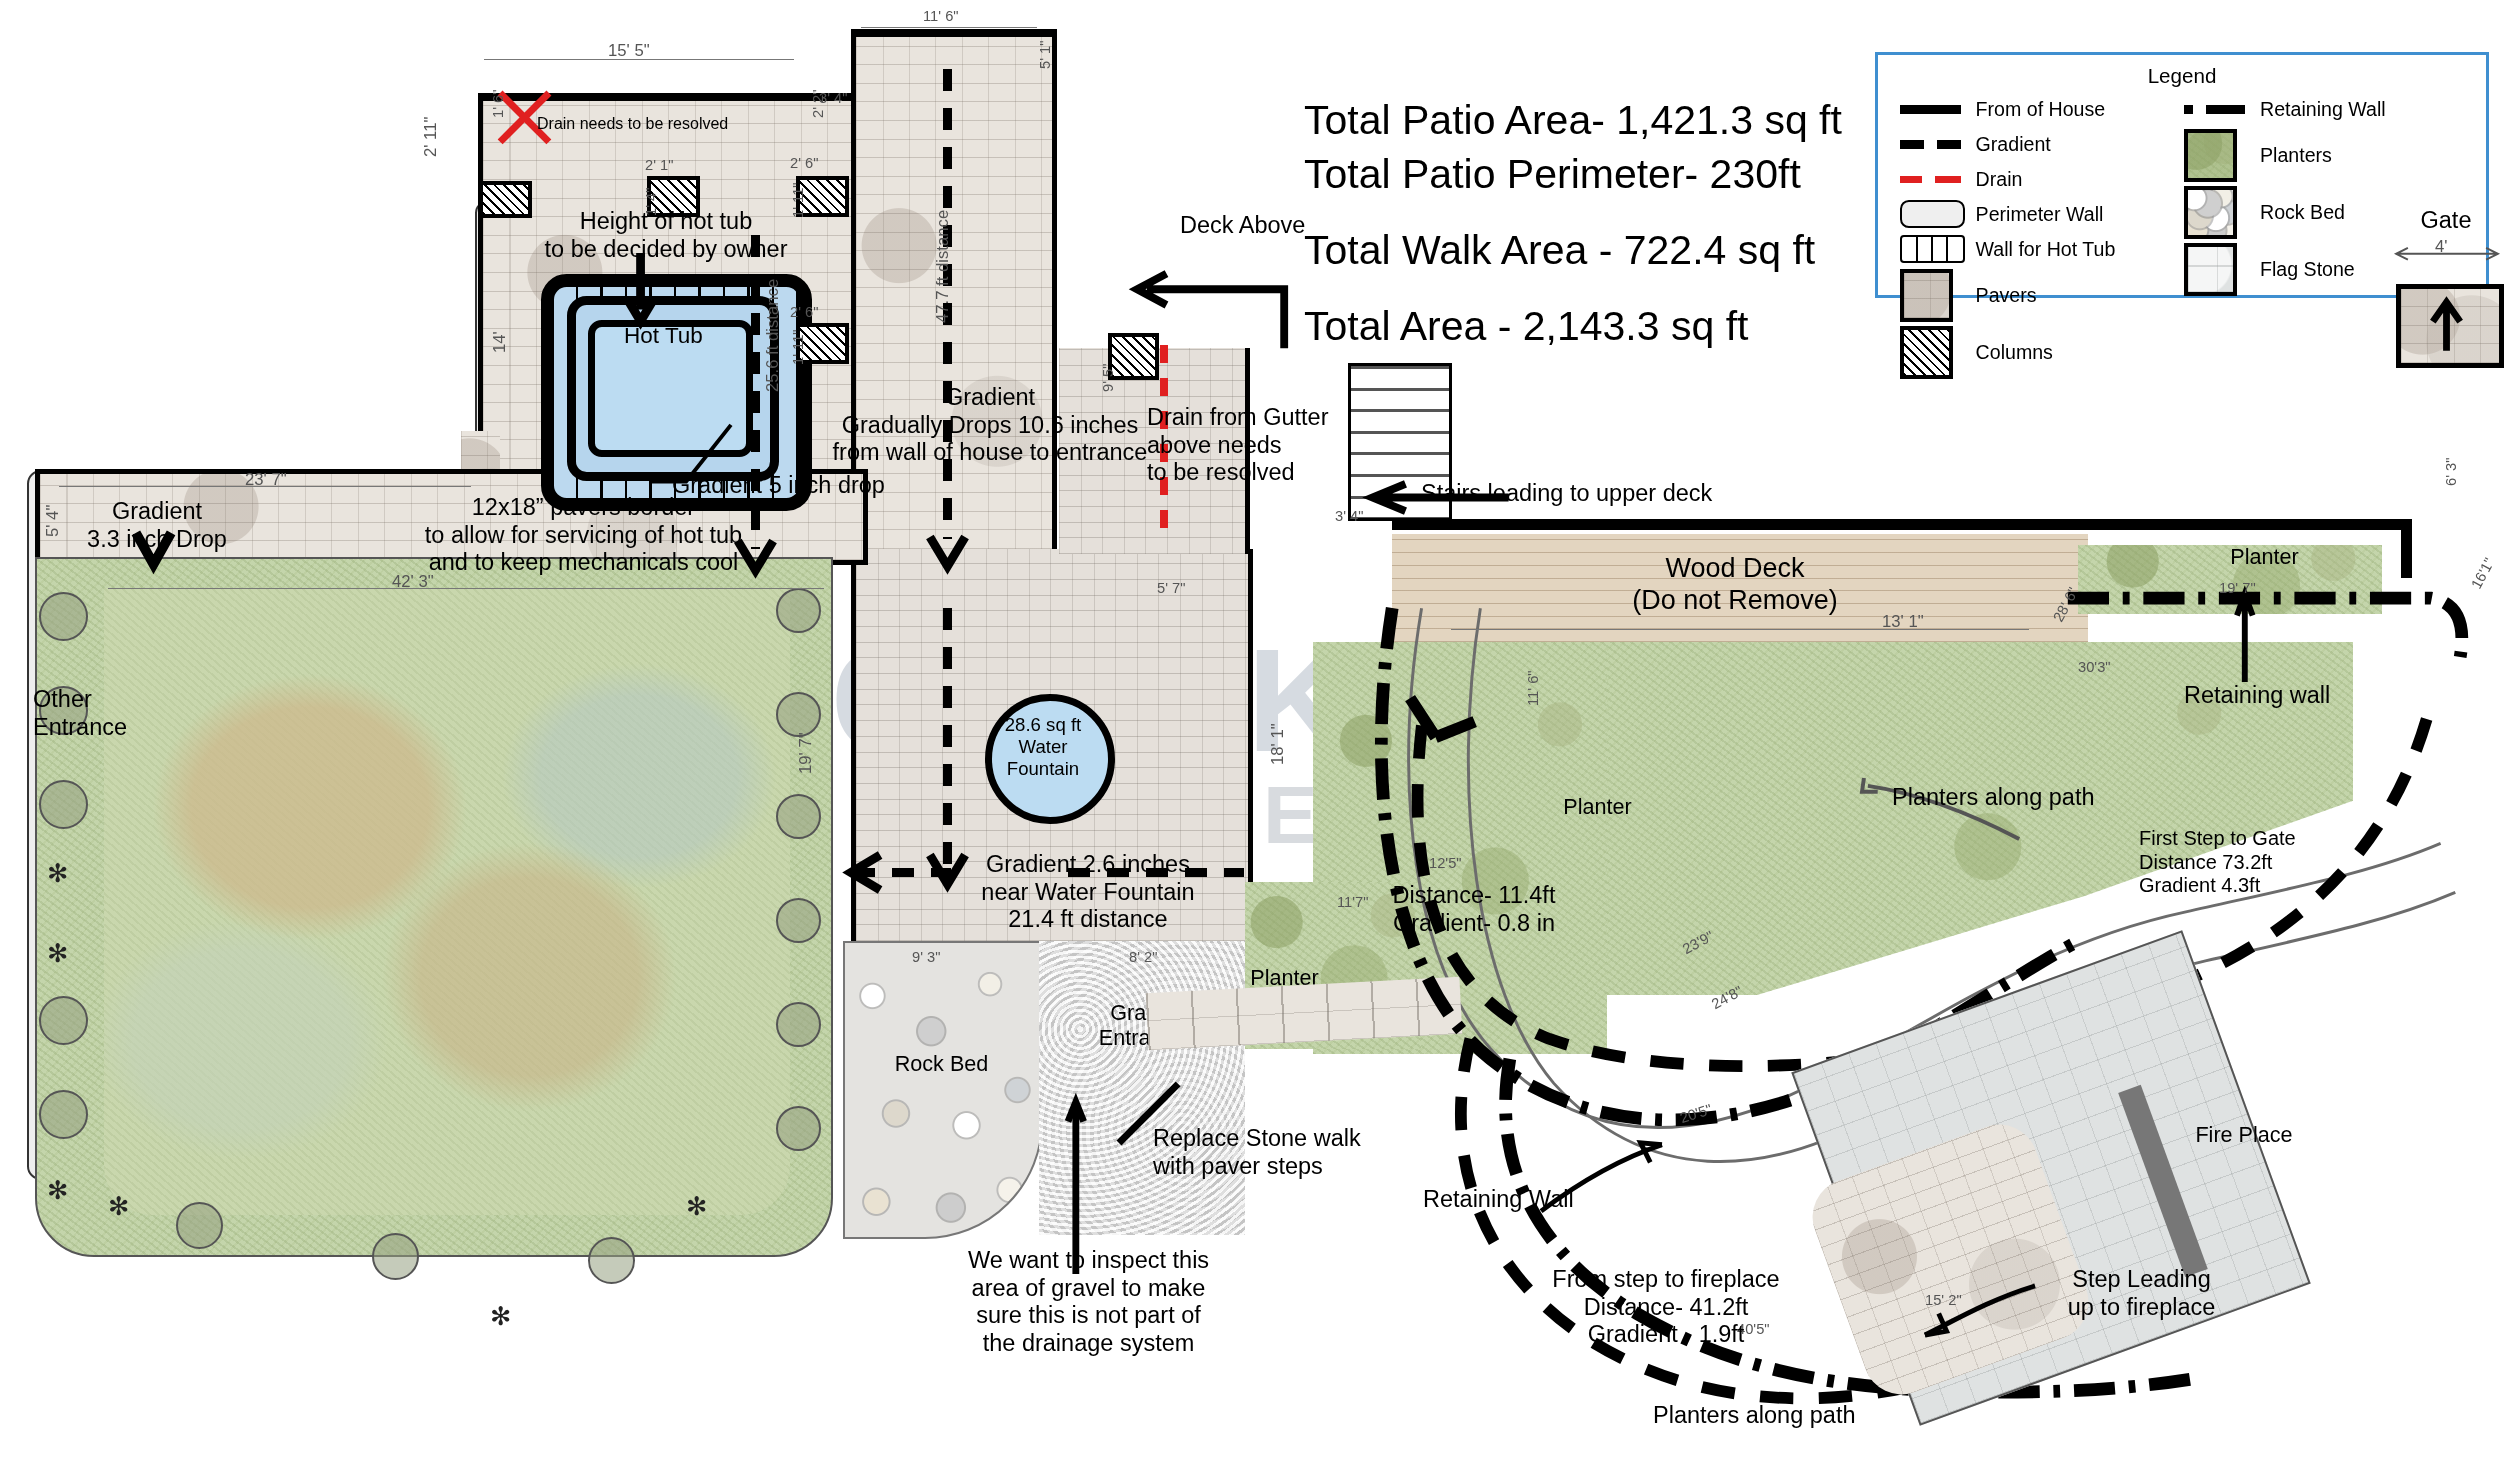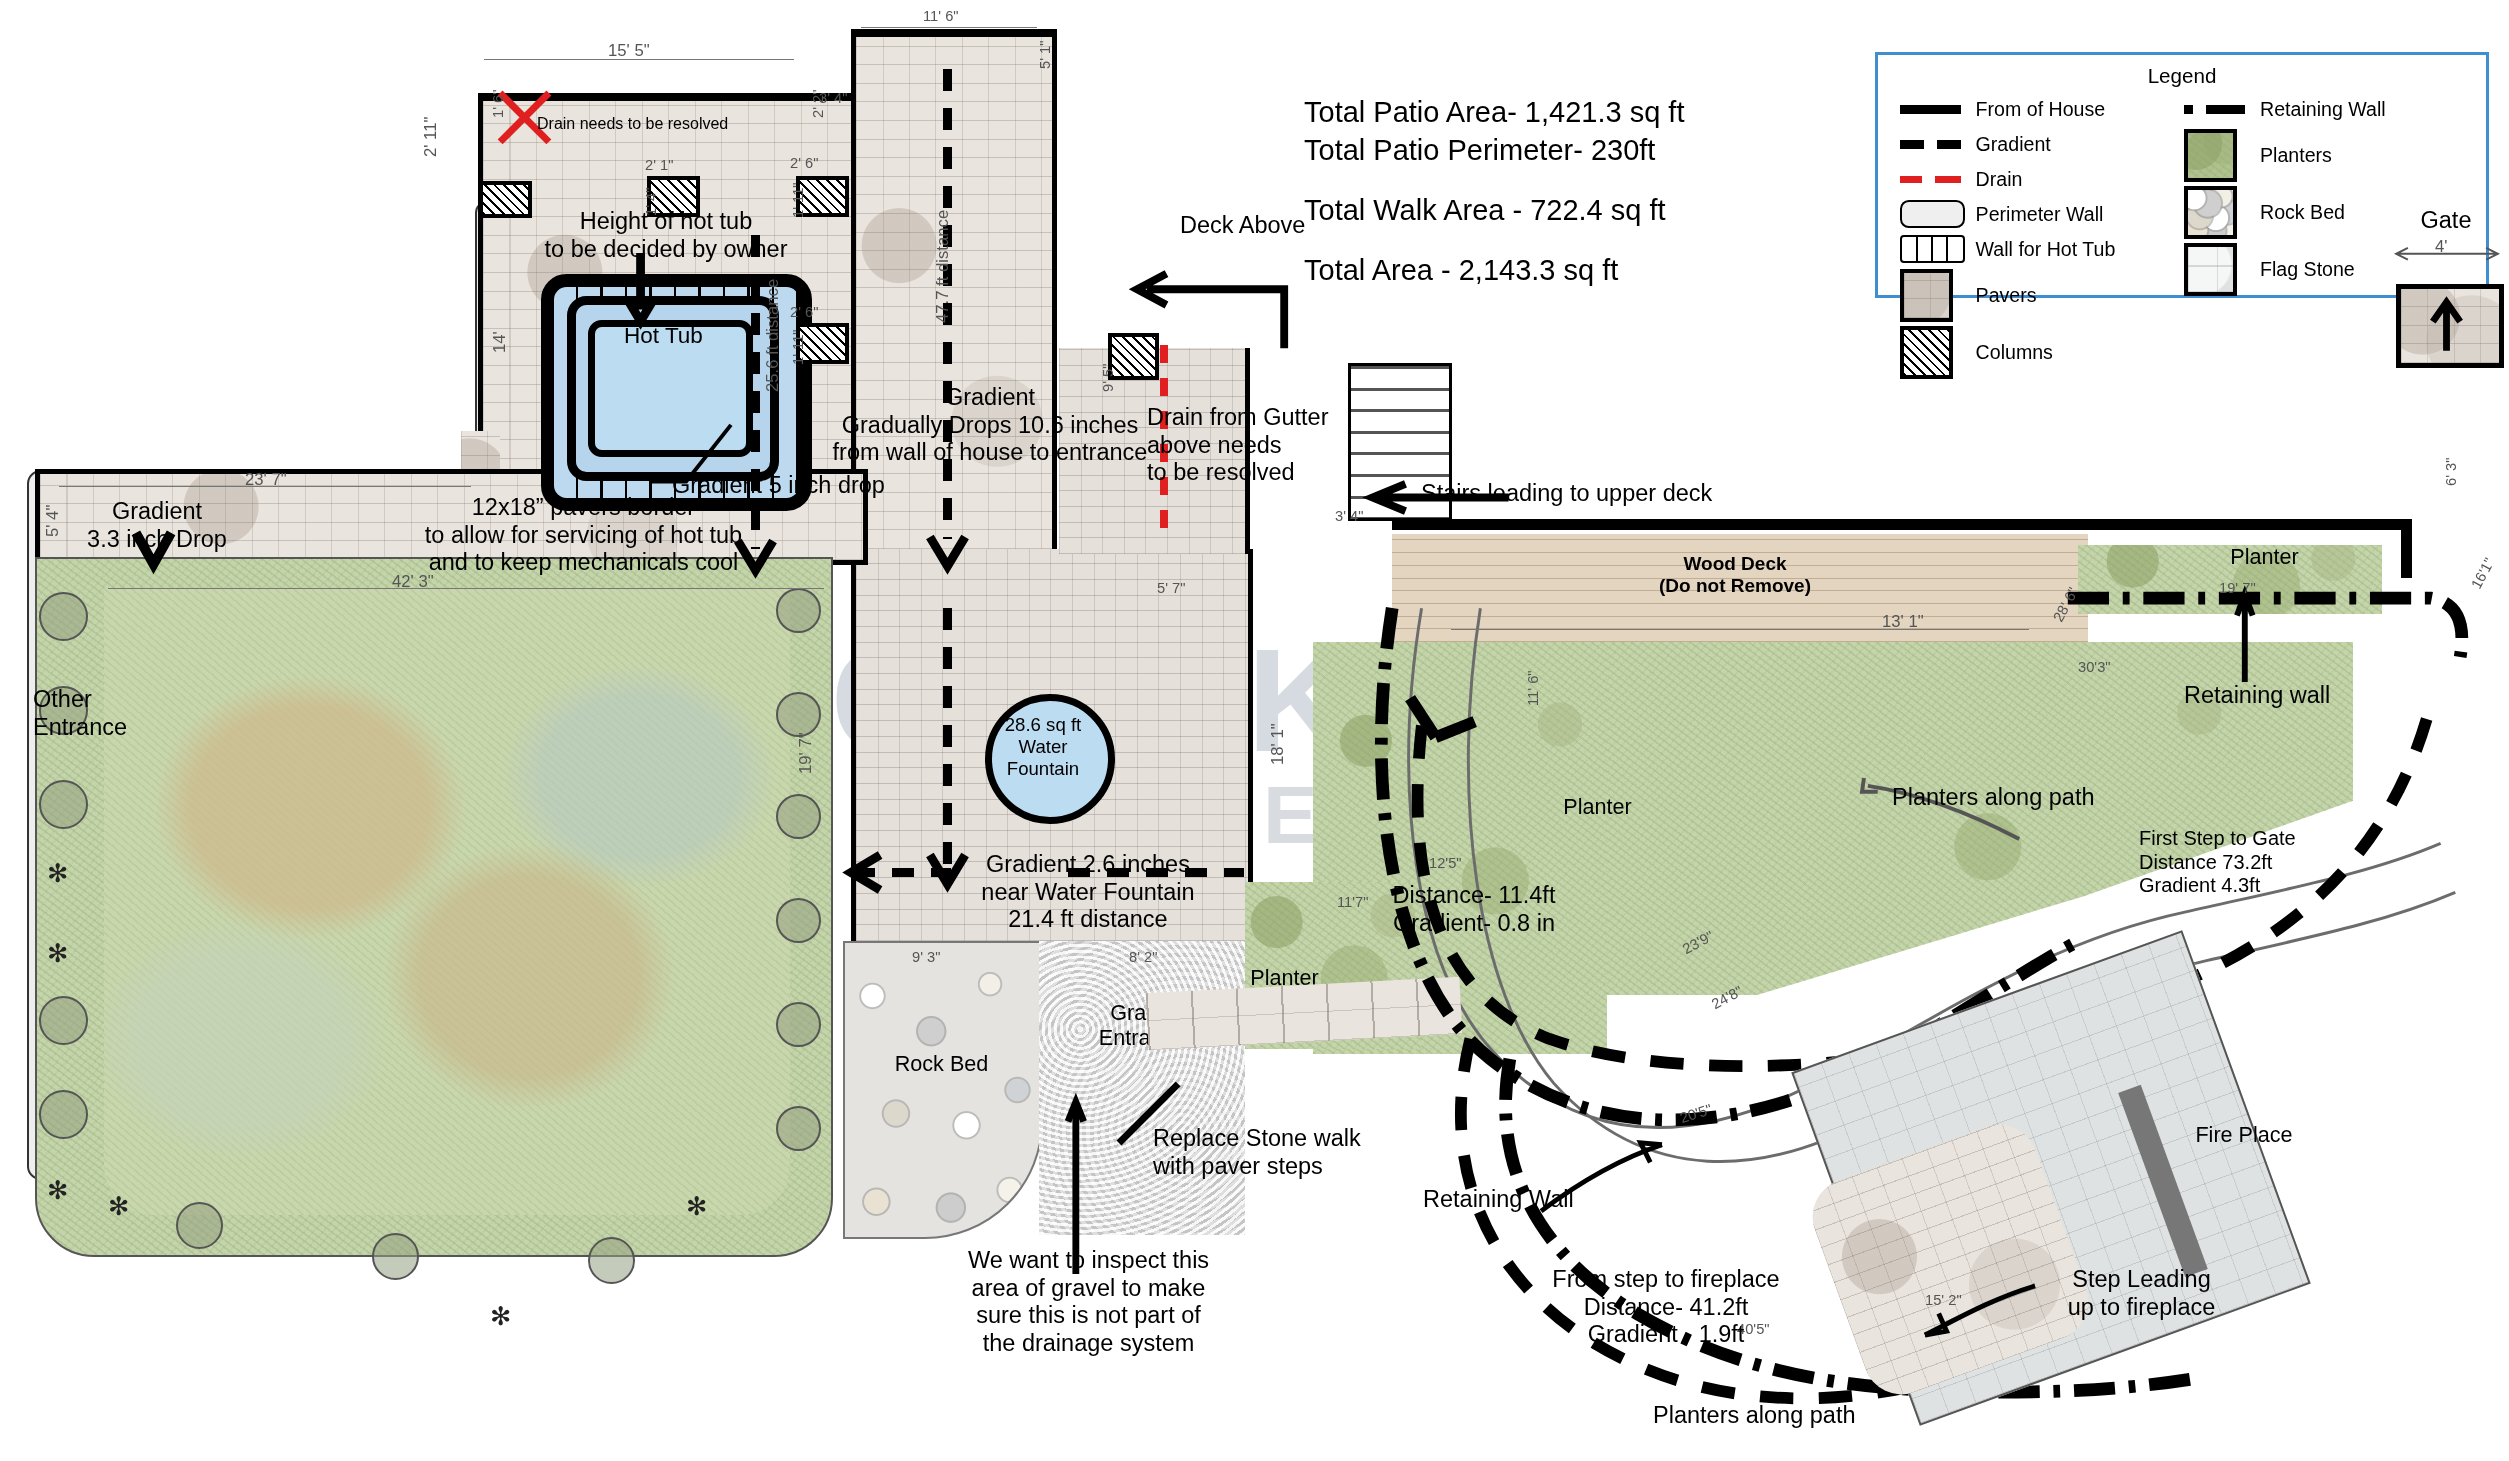--- a/index.html
+++ b/index.html
@@ -82,21 +82,21 @@
   }
   .perimwall{background:#eeeeee;border:2px solid #333;border-radius:9.8px;}
 
   
   #wm{position:absolute;left:274px;top:627px;width:1960px;color:rgba(120,135,155,.30);
       font-size:147px;font-weight:700;letter-spacing:2px;line-height:1.0;
       font-family:"Liberation Sans",sans-serif;pointer-events:none;}
   #wm .l2{font-size:82px;letter-spacing:23.5px;color:rgba(140,150,160,.34);}
 
   
-  #summary{position:absolute;left:1304px;top:93px;font-size:29px;line-height:1.32;color:#000;}
+  #summary{position:absolute;left:1304px;top:93px;font-size:41px;line-height:1.32;color:#000;}
   #summary .gap{display:block;height:21.6px;}
 
   
   #legend{position:absolute;left:1875px;top:52px;width:608px;height:240px;
           border:3.9px solid #3f8fd0;background:#fff;}
   #legend .title{text-align:center;font-size:20.6px;margin-top:8.8px;color:#000;}
   #legend .cols{display:flex;padding:3.9px 17.6px 0 21.6px;}
   #legend .col{width:50%;}
   #legend .row{display:flex;align-items:center;height:35px;}
   #legend .key{width:76px;flex:0 0 76px;display:flex;align-items:center;}
@@ -240,21 +240,21 @@
   <div class="txt ctr" style="left:863px;top:1051px;width:157px;font-size:21.6px;">Rock Bed</div>
 
   <div class="abs gravelfill" style="left:1039px;top:941px;width:206px;height:294px;"></div>
   <div class="txt ctr" style="left:1039px;top:1000px;width:206px;font-size:21.6px;">Gravel
 Entrance</div>
 
   <div class="abs" style="left:1348px;top:363px;width:98px;height:152px;background:#fff;border:3.9px solid #000;
               background-image:repeating-linear-gradient(to bottom,#555 0 2.9px,#fff 2.9px 21.6px);"></div>
 
   <div class="abs wooddeck" style="left:1392px;top:534px;width:696px;height:108px;"></div>
-  <div class="txt ctr" style="left:1529px;top:553px;width:412px;font-size:19px;font-weight:bold;">Wood Deck
+  <div class="txt ctr" style="left:1529px;top:553px;width:412px;font-size:27px;">Wood Deck
 (Do not Remove)</div>
 
   <div class="wall" style="left:1392px;top:519px;width:1019px;height:10.8px;"></div>
   <div class="wall" style="left:2401px;top:519px;width:10.8px;height:59px;"></div>
 
   <div class="abs grass" style="left:1392px;top:642px;width:961px;height:353px;clip-path:polygon(0 0,100% 0,100% 45%,72% 72%,38% 100%,0 100%);"></div>
   <div class="abs grass" style="left:1313px;top:642px;width:294px;height:412px;"></div>
   <div class="abs grass" style="left:1245px;top:882px;width:176px;height:167px;"></div>
   <div class="abs grass" style="left:2078px;top:545px;width:304px;height:69px;"></div>
 

